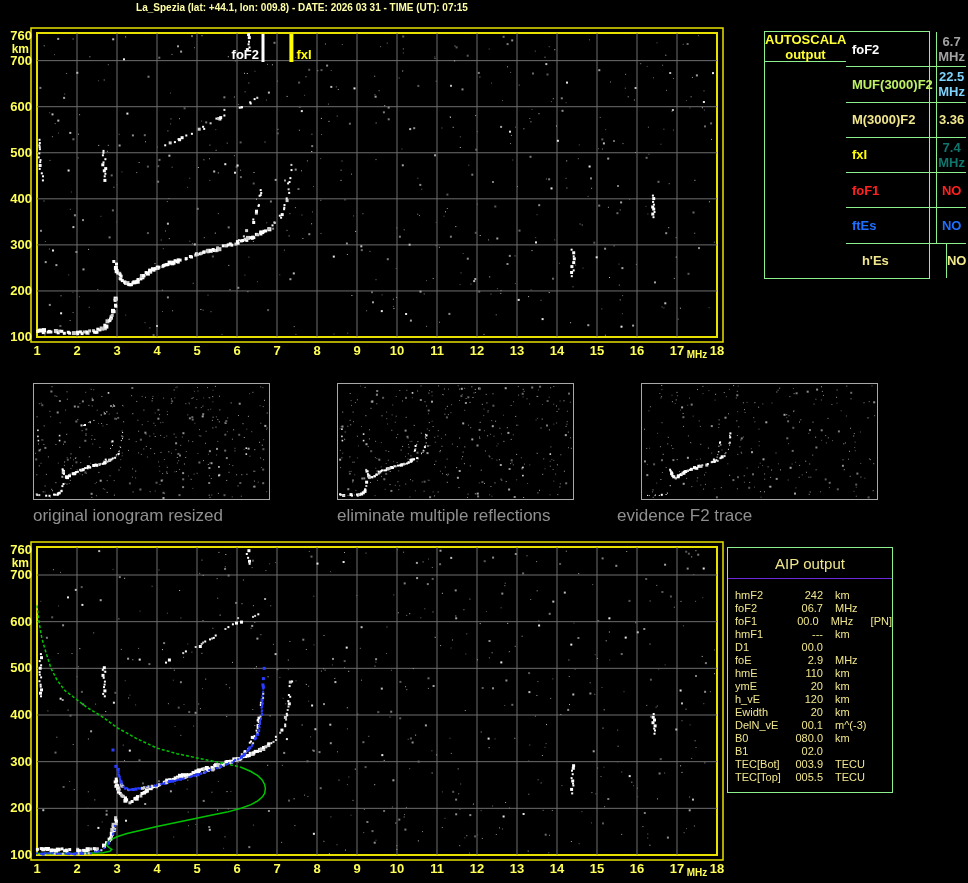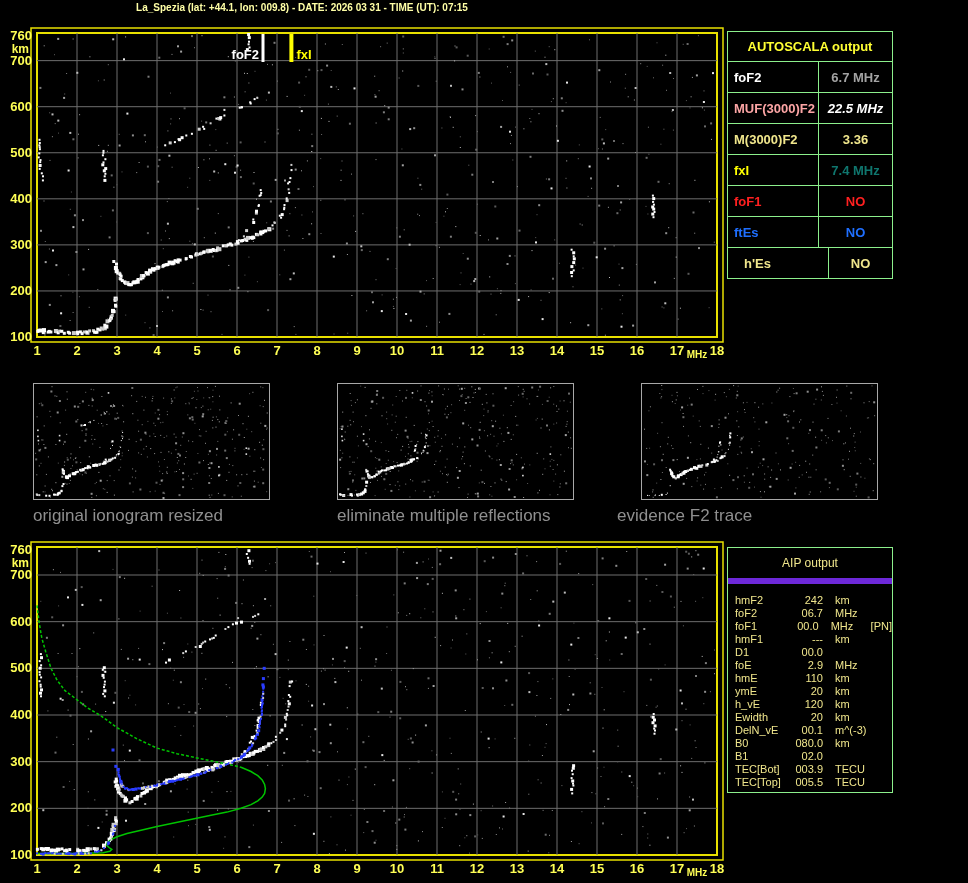--- a/index.html
+++ b/index.html
@@ -8,32 +8,32 @@
   .title{position:absolute;left:0;top:2px;width:604px;text-align:center;
          color:#ffffa6;font-size:10px;font-weight:bold;white-space:nowrap;}
   .plot-svg{position:absolute;left:0;}
   #top-plot{top:25px;}
   #bottom-plot{top:535px;}
   .mini-panel{position:absolute;top:383px;width:235px;height:115px;
               border:1px solid #a8a8a8;background:#000;}
   .panel-caption{position:absolute;top:506px;width:237px;text-align:left;
                  color:#8f8f8f;font-size:17px;}
   
-  .as-table{position:absolute;left:727px;top:31px;width:164px;height:246px;
-            border:1px solid #8cf08c;background:#000;display:flex;flex-direction:column;text-align:center;}
+  .as-table{position:absolute;left:764px;top:31px;width:164px;height:246px;
+            border:1px solid #8cf08c;background:#000;display:flex;text-align:center;}
   .as-header{height:29px;border-bottom:1px solid #8cf08c;color:#ffff33;
              font-weight:bold;font-size:13px;display:flex;align-items:center;justify-content:center;}
   .as-row{flex:1;display:flex;border-bottom:1px solid #8cf08c;font-size:13px;font-weight:bold;}
   .as-row:last-child{border-bottom:none;margin-left:10px;}
   .as-label{width:84px;border-right:1px solid #8cf08c;display:flex;align-items:center;padding-left:6px;}
   .as-value{flex:1;display:flex;align-items:center;justify-content:center;}
   
   .aip-table{position:absolute;left:727px;top:547px;width:164px;height:244px;
              border:1px solid #8cf08c;background:#000;color:#f0e68c;}
-  .aip-header{height:30px;border-bottom:6px solid #6d28d9;font-size:12px;
+  .aip-header{height:30px;border-bottom:1px solid #6d28d9;font-size:15px;
               display:flex;align-items:center;justify-content:center;text-align:center;}
   .aip-body{padding:10px 0 0 7px;font-size:11px;}
   .aip-row{display:flex;height:13px;line-height:13px;white-space:pre;}
   .aip-label{width:54px;}
   .aip-value{width:34px;text-align:right;}
   .aip-unit{margin-left:12px;width:42px;}
   .aip-extra{}
 </style>
 </head>
 <body>
@@ -903,22 +903,22 @@
   </svg>
 
 <div class="as-table">
   <div class="as-header">AUTOSCALA output</div>
   <div id="as-rows" style="display:flex;flex-direction:column;flex:1;">
       <div class="as-row">
         <div class="as-label" style="color: rgb(255, 255, 255);">foF2</div>
         <div class="as-value" style="color: #a3a3a3;">6.7 MHz</div>
       </div>
       <div class="as-row">
-        <div class="as-label" style="color: #fca5a5;">MUF(3000)F2</div>
-        <div class="as-value" style="color: #ffffff; font-style: italic;">22.5 MHz</div>
+        <div class="as-label" style="color: #bef264;">MUF(3000)F2</div>
+        <div class="as-value" style="color: #7dd3fc;">22.5 MHz</div>
       </div>
       <div class="as-row">
         <div class="as-label" style="color: rgb(240, 230, 140);">M(3000)F2</div>
         <div class="as-value" style="color: rgb(240, 230, 140);">3.36</div>
       </div>
       <div class="as-row">
         <div class="as-label" style="color: rgb(255, 255, 0);">fxI</div>
         <div class="as-value" style="color: #0f766e;">7.4 MHz</div>
       </div>
       <div class="as-row">

